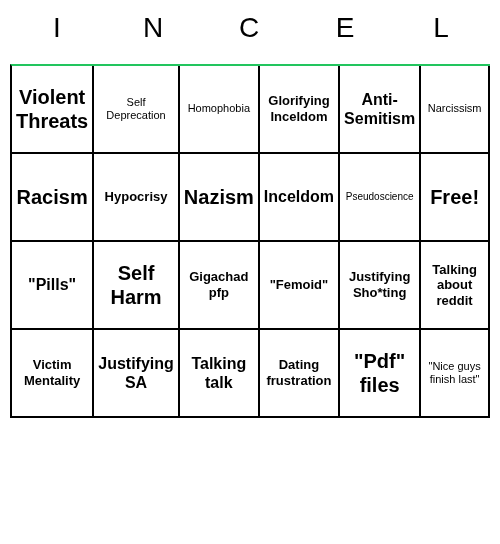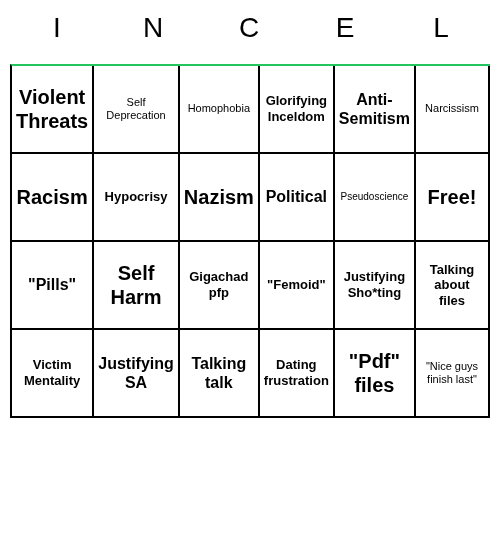--- a/index.html
+++ b/index.html
@@ -103,21 +103,21 @@
       <div class="bingo-cell">
         <span class="cell-text size-xl">Racism</span>
       </div>
       <div class="bingo-cell">
         <span class="cell-text size-md">Hypocrisy</span>
       </div>
       <div class="bingo-cell">
         <span class="cell-text size-xl">Nazism</span>
       </div>
       <div class="bingo-cell">
-        <span class="cell-text size-lg">Political</span>
+        <span class="cell-text size-lg">Inceldom</span>
       </div>
       <div class="bingo-cell">
         <span class="cell-text size-xs">Pseudoscience</span>
       </div>
       <div class="bingo-cell">
         <span class="cell-text size-xl">Free!</span>
       </div>
       <div class="bingo-cell">
         <span class="cell-text size-lg">"Pills"</span>
       </div>
@@ -127,21 +127,21 @@
       <div class="bingo-cell">
         <span class="cell-text size-md">Gigachad pfp</span>
       </div>
       <div class="bingo-cell">
         <span class="cell-text size-md">"Femoid"</span>
       </div>
       <div class="bingo-cell">
         <span class="cell-text size-md">Justifying Sho*ting</span>
       </div>
       <div class="bingo-cell">
-        <span class="cell-text size-md">Talking about files</span>
+        <span class="cell-text size-md">Talking about reddit</span>
       </div>
       <div class="bingo-cell">
         <span class="cell-text size-md">Victim Mentality</span>
       </div>
       <div class="bingo-cell">
         <span class="cell-text size-lg">Justifying SA</span>
       </div>
       <div class="bingo-cell">
         <span class="cell-text size-lg">Talking talk</span>
       </div>

